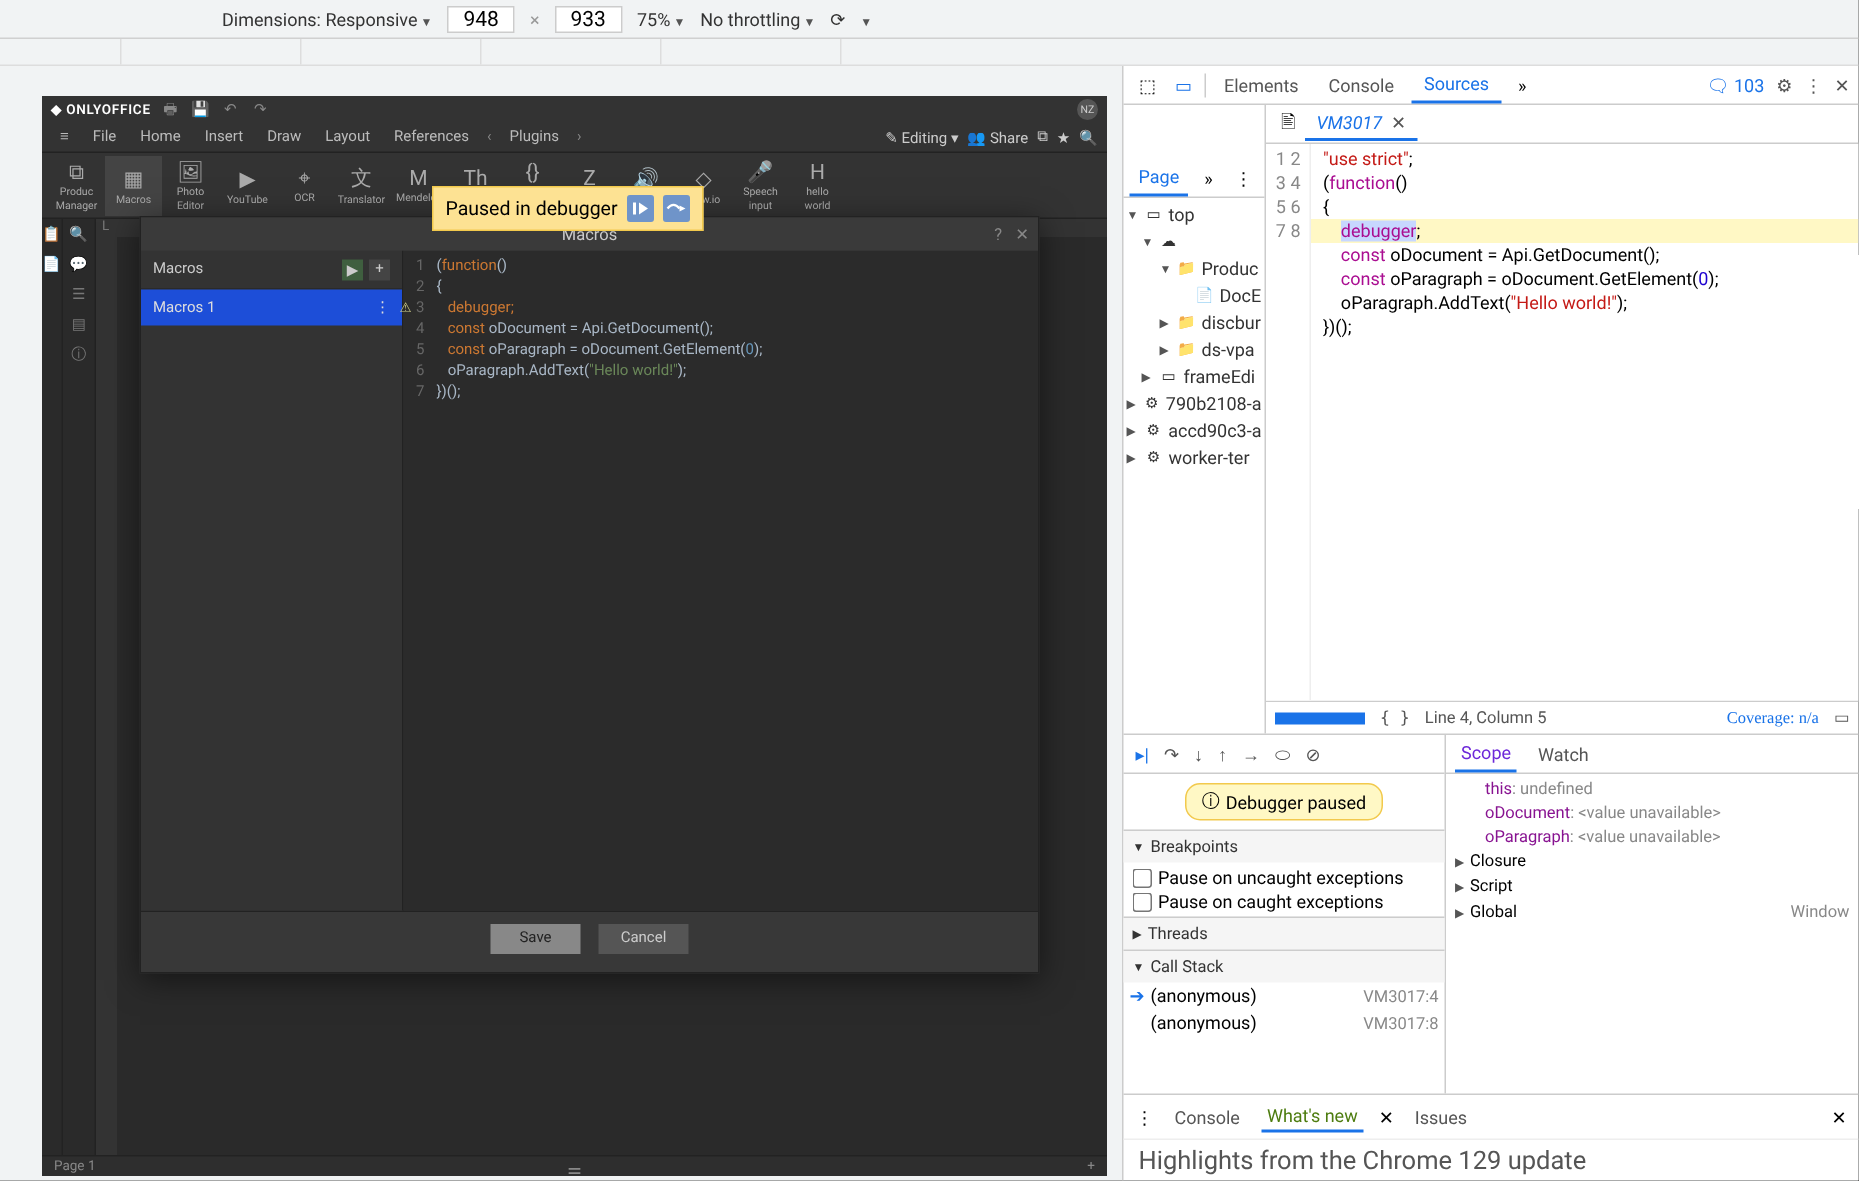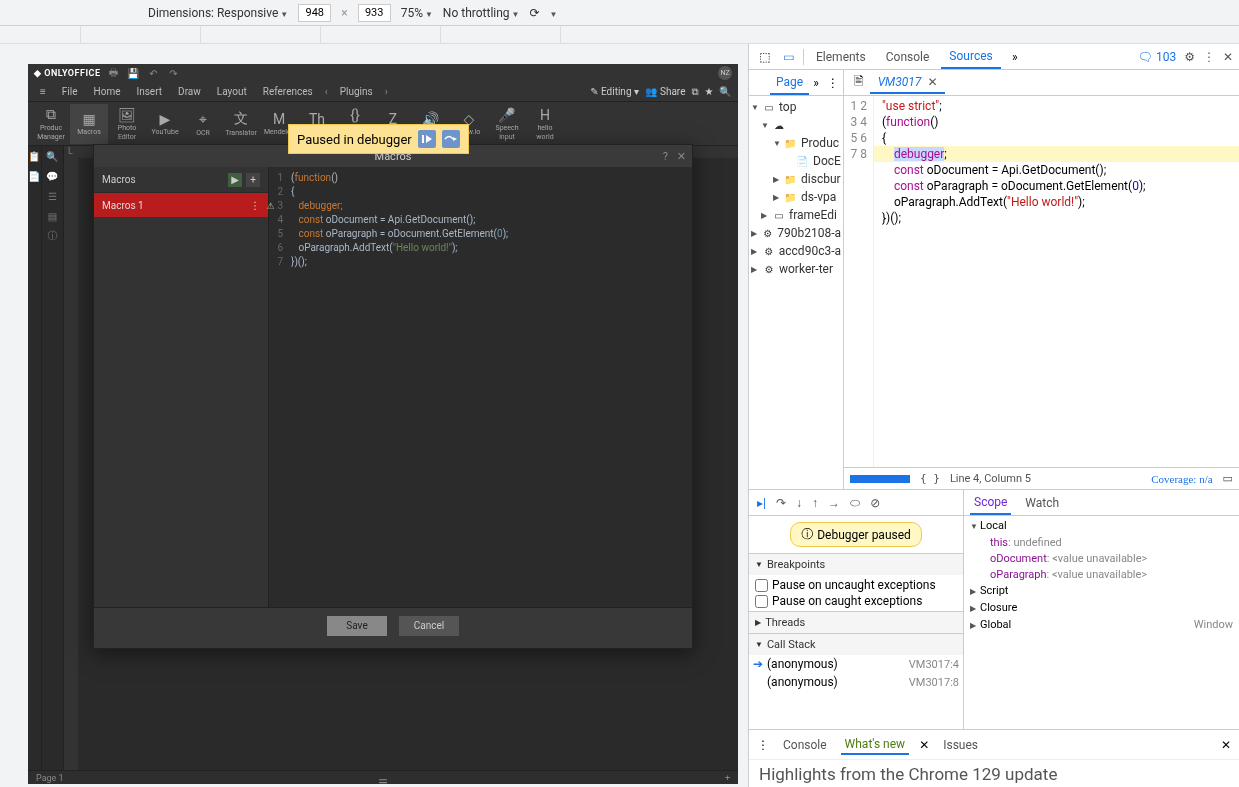--- a/index.html
+++ b/index.html
@@ -1,21 +1,21 @@
 <!DOCTYPE html>
 <html><head>
 <meta charset="utf-8">
 <style>
 * { box-sizing: border-box; margin: 0; padding: 0; font-family: -apple-system, BlinkMacSystemFont, "Segoe UI", Roboto, sans-serif; }
 body { background: #f1f3f4; overflow: hidden; width: 1239px; height: 787px; position: relative; }
 
 
 .device-toolbar { height: 26px; background: #f1f3f4; border-bottom: 1px solid #d0d0d0; display: flex; align-items: center; padding: 0 8px; font-size: 12px; color: #333; gap: 10px; }
 .device-toolbar .dim-label { margin-left: 140px; }
-.device-toolbar input[type=text] { width: 33px; height: 18px; border: 1px solid #ccc; text-align: center; font-size: 11px; }
+.device-toolbar input[type=text] { width: 45px; height: 18px; border: 1px solid #ccc; text-align: center; font-size: 14px; }
 .device-toolbar .sep { color: #999; }
 .device-toolbar .dd { cursor: pointer; }
 .device-toolbar .dd::after { content: " ▼"; font-size: 8px; color: #555; }
 
 
 .ruler-h { height: 18px; background: #f1f3f4; border-bottom: 1px solid #ddd; position: relative; }
 .ruler-h div { position:absolute; top:0; bottom:0; border-left:1px solid #ddd; }
 
 
 .main-area { display: flex; height: calc(100% - 44px); }
@@ -29,21 +29,21 @@
 .dt-tabs .tab { padding: 4px 8px; cursor: pointer; color: #555; }
 .dt-tabs .tab.active { color: #1a73e8; border-bottom: 2px solid #1a73e8; }
 .dt-tabs .right { margin-left: auto; display:flex; align-items:center; gap:8px; color:#555;}
 
 
 .sources-panel { flex: 1; display: flex; flex-direction: column; min-height: 0; }
 .sources-top { display: flex; height: 420px; border-bottom: 1px solid #ccc; }
 
 
 .navigator { width: 95px; border-right: 1px solid #ccc; display:flex; flex-direction:column; font-size:12px; }
-.nav-tabs { height: 26px; border-bottom:1px solid #ccc; display:flex; align-items:center; padding: 0 21px; }
+.nav-tabs { height: 26px; border-bottom:1px solid #ccc; display:flex; align-items:center; padding: 0 4px; margin-top: 36px; }
 .nav-tabs .tab { padding: 4px 6px; color:#333; }
 .nav-tabs .tab.active { border-bottom: 2px solid #1a73e8; color:#1a73e8; }
 .nav-tabs .more { margin-left:auto; cursor:pointer; padding:2px 4px;}
 .file-tree { flex:1; overflow:hidden; padding: 2px 0; font-size:12px; color:#333;}
 .tree-row { display:flex; align-items:center; height:18px; padding:0 2px; white-space:nowrap; gap:3px;}
 .tree-row .arrow { width:8px; font-size:8px; color:#555; }
 .tree-row .ico { width:14px; height:14px; display:inline-flex; align-items:center; justify-content:center; font-size:10px;}
 .indent1{padding-left:12px;} .indent2{padding-left:24px;} .indent3{padding-left:36px;}
 
 
@@ -133,21 +133,21 @@
 .macros-dialog{position:absolute; left:65px; top:80px; width:600px; height:505px; background:#383838; border:1px solid #222; box-shadow:0 4px 20px rgba(0,0,0,0.5);}
 .md-title{height:22px; background:#3a3a3a; display:flex; align-items:center; justify-content:center; font-size:11px; color:#ccc; position:relative;}
 .md-title .help{position:absolute; right:24px; color:#888; cursor:pointer;}
 .md-title .close{position:absolute; right:6px; color:#888; cursor:pointer;}
 .md-body{display:flex; height:440px;}
 .md-side{width:175px; background:#333; border-right:1px solid #222;}
 .md-side-hdr{height:26px; display:flex; align-items:center; padding:0 8px; font-size:10px; justify-content:space-between; border-bottom:1px solid #2a2a2a;}
 .md-side-hdr .add{display:flex; gap:4px;}
 .md-side-hdr .addbtn{width:14px;height:14px;background:#3f5f3f;display:flex;align-items:center;justify-content:center;font-size:10px;cursor:pointer;}
 .md-side-hdr .addbtn.plus{background:#444;}
-.md-macro-item{height:24px; background:#b91c1c; display:flex; align-items:center; padding:0 8px; font-size:10px; color:#ddd; justify-content:space-between;}
+.md-macro-item{height:24px; background:#1d4ed8; display:flex; align-items:center; padding:0 8px; font-size:10px; color:#ddd; justify-content:space-between;}
 .md-macro-item .dots{cursor:pointer;}
 .md-code{flex:1; background:#2b2b2b; font-family:Menlo,Consolas,monospace; font-size:10px; display:flex;}
 .md-gutter{width:18px; text-align:right; padding:4px 4px 0 0; color:#666; line-height:14px;}
 .md-lines{flex:1; padding:4px 4px 0; line-height:14px; white-space:pre; color:#a9b7c6;}
 .md-lines .mkw{color:#cc7832;}
 .md-lines .mstr{color:#6a8759;}
 .md-lines .mnum{color:#6897bb;}
 .md-gutter .warn::before{content:"⚠"; color:#cc8; font-size:9px; position:absolute; margin-left:-11px;}
 .md-footer{height:36px; display:flex; align-items:center; justify-content:center; gap:12px; border-top:1px solid #222;}
 .md-footer button{width:60px; height:20px; background:#888; border:none; color:#222; font-size:10px; cursor:pointer;}
@@ -528,26 +528,25 @@
                 <span class="loc">VM3017:8</span>
               </div>
           </div>
         </div>
         <div class="debug-right">
           <div class="scope-tabs">
             <span class="tab active">Scope</span>
             <span class="tab">Watch</span>
           </div>
           <div class="scope-body">
-            <div class="scope-row"><span class="arrow">▼</span><span>Local</span></div>
             <div class="scope-row" style="padding-left:20px;"><span class="prop-name">this</span><span class="prop-val">: undefined</span></div>
             <div class="scope-row" style="padding-left:20px;"><span class="prop-name">oDocument</span><span class="prop-val">: &lt;value unavailable&gt;</span></div>
             <div class="scope-row" style="padding-left:20px;"><span class="prop-name">oParagraph</span><span class="prop-val">: &lt;value unavailable&gt;</span></div>
+            <div class="scope-row"><span class="arrow">▶</span><span>Closure</span></div>
             <div class="scope-row"><span class="arrow">▶</span><span>Script</span></div>
-            <div class="scope-row"><span class="arrow">▶</span><span>Closure</span></div>
             <div class="scope-row"><span class="arrow">▶</span><span>Global</span><span class="right-hint">Window</span></div>
           </div>
         </div>
       </div>
     </div>
 
     <div class="drawer">
       <span>⋮</span>
       <span class="tab">Console</span>
       <span class="tab active">What's new</span>

